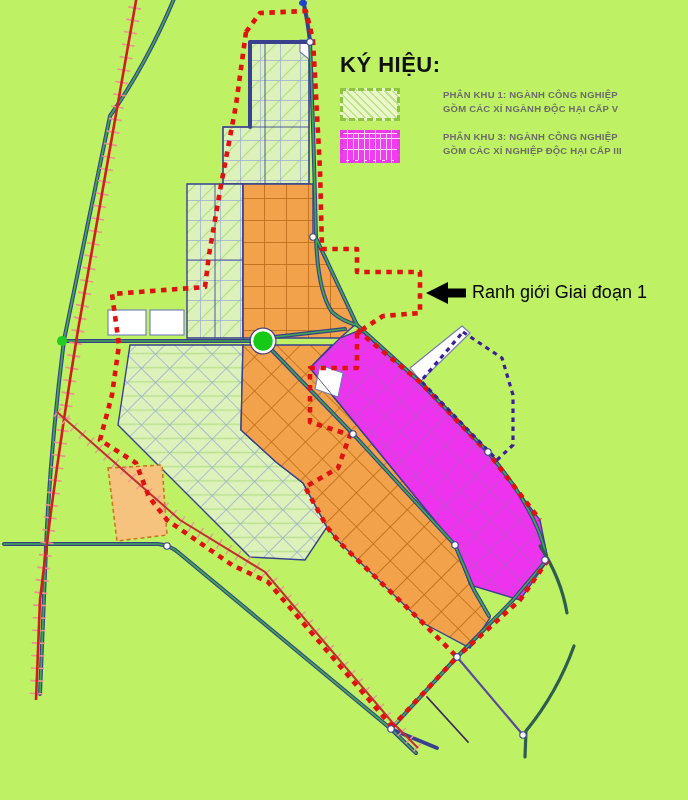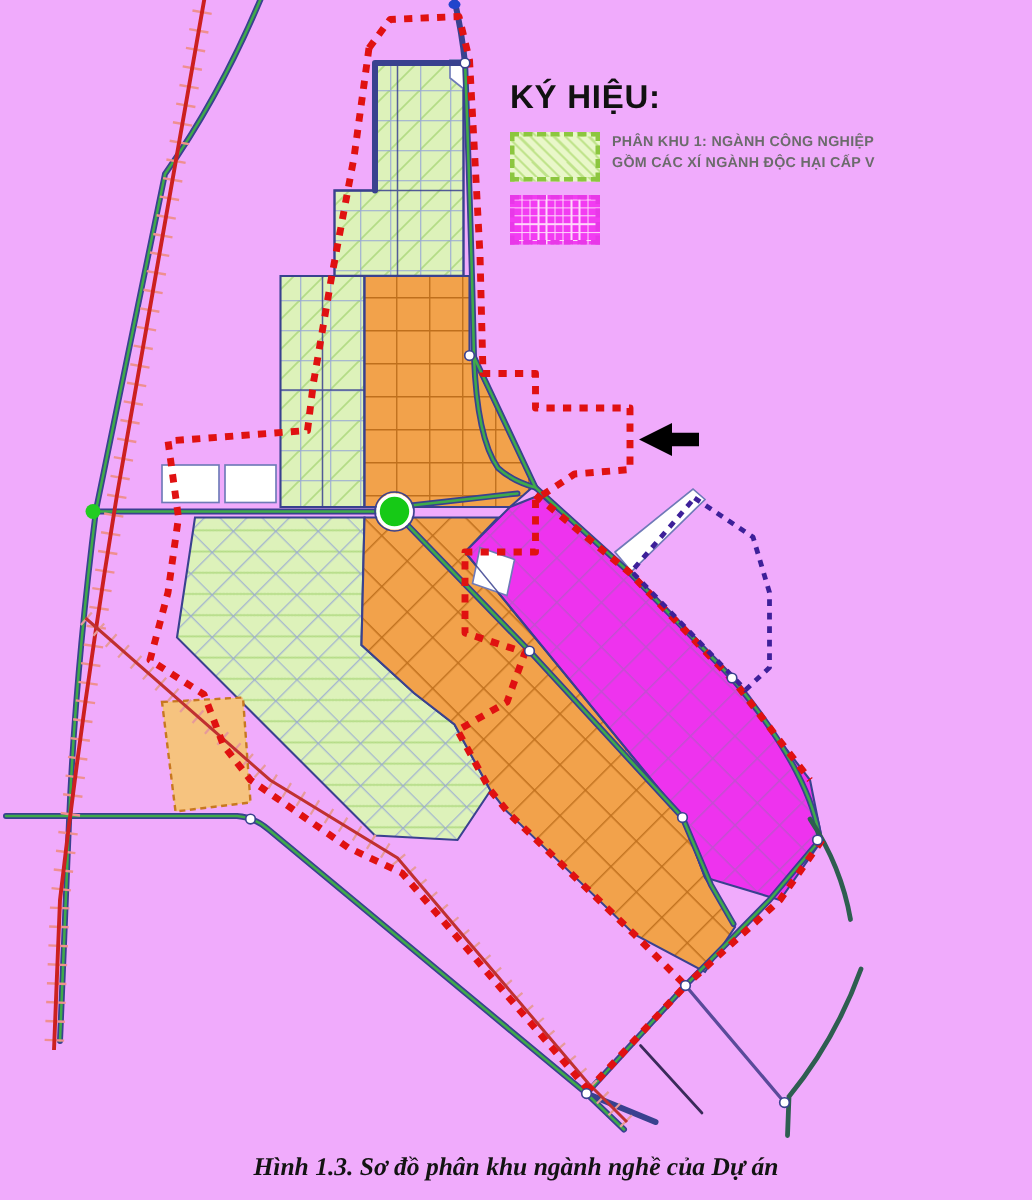--- a/index.html
+++ b/index.html
@@ -1,22 +1,22 @@
 <!DOCTYPE html>
 <html><head>
 <meta charset="utf-8">
 <style>
   html,body{margin:0;padding:0;background:#fff;}
-  #page{position:relative;width:688px;height:800px;background:#f0abfc;overflow:hidden;
+  #page{position:relative;width:688px;height:800px;background:#bef264;overflow:hidden;
         font-family:"Liberation Sans",sans-serif;}
   #mapsvg{position:absolute;left:0;top:0;}
   
   #legend{position:absolute;left:340px;top:52px;width:310px;}
   #legend .title{font-size:22px;font-weight:800;color:#111;letter-spacing:.5px;margin:0 0 10px 0;}
-  .leg-row{display:flex;align-items:flex-start;margin-bottom:9px;}
+  .leg-row{display:flex;align-items:flex-start;margin-bottom:9px;gap:35px;}
   .sw{width:54px;height:27px;flex:0 0 54px;margin-right:8px;border:3px dashed #888;box-sizing:content-box;}
   .sw1{border-color:#8cc63f;background:
        repeating-linear-gradient(45deg,rgba(140,198,63,.0) 0 4px,#bfe38a 4px 5.5px),#e9f7c9;}
   .sw2{border-color:#c8781e;background:
        repeating-linear-gradient(0deg,transparent 0 5px,#c87a20 5px 6px),
        repeating-linear-gradient(90deg,transparent 0 5px,#c87a20 5px 6px),#f5a94f;}
   .sw3{border-color:#e838e8;background:
        repeating-linear-gradient(0deg,transparent 0 4.5px,#ffd8fb 4.5px 5.5px),
        repeating-linear-gradient(90deg,transparent 0 4.5px,#ffd8fb 4.5px 5.5px),#f23cf2;}
   .leg-txt{font-size:9.5px;font-weight:700;color:#6b6b6b;line-height:1.45;letter-spacing:.2px;}
@@ -160,19 +160,23 @@
     <div class="sw sw1"></div>
     <div class="leg-txt">
       <span>PHÂN KHU 1: NGÀNH CÔNG NGHIỆP</span><br>
       <span>GỒM CÁC XÍ NGÀNH ĐỘC HẠI CẤP V</span>
     </div>
   </div>
 
 
   <div class="leg-row">
     <div class="sw sw3"></div>
+    <div class="leg-txt">
+      <span>PHÂN KHU 3: NGÀNH CÔNG NGHIỆP</span><br>
+      <span>GỒM CÁC XÍ NGHIỆP ĐỘC HẠI CẤP III</span>
+    </div>
   </div>
 </div>
 
+<div id="anno-label">Ranh giới Giai đoạn 1</div>
 
-<div id="caption">Hình 1.3. Sơ đồ phân khu ngành nghề của Dự án</div>
 
 </div>
 
 </body></html>

